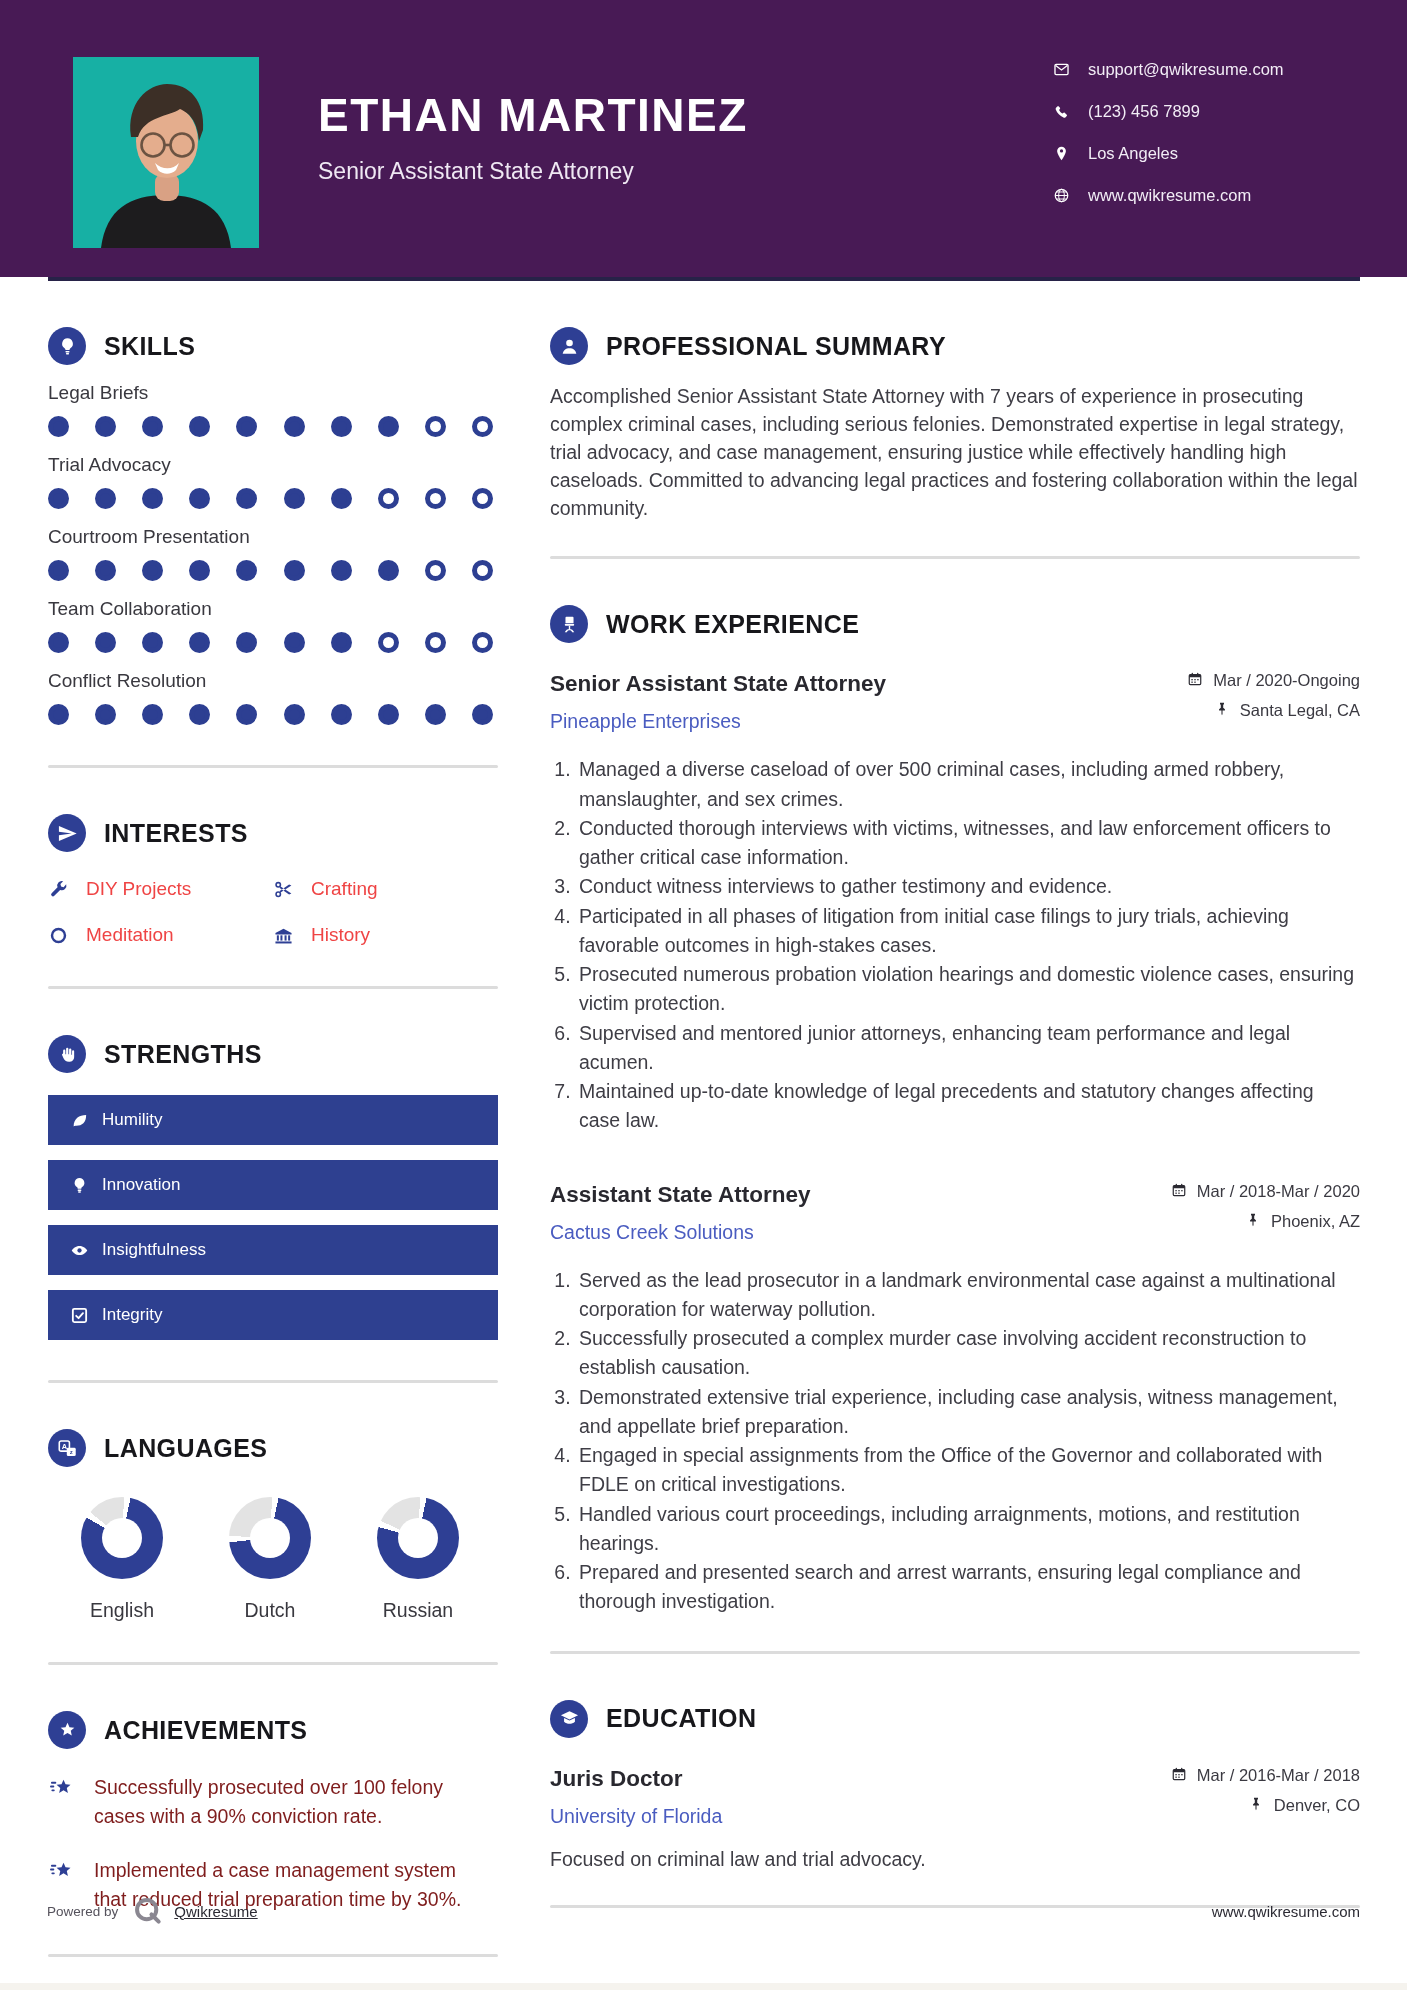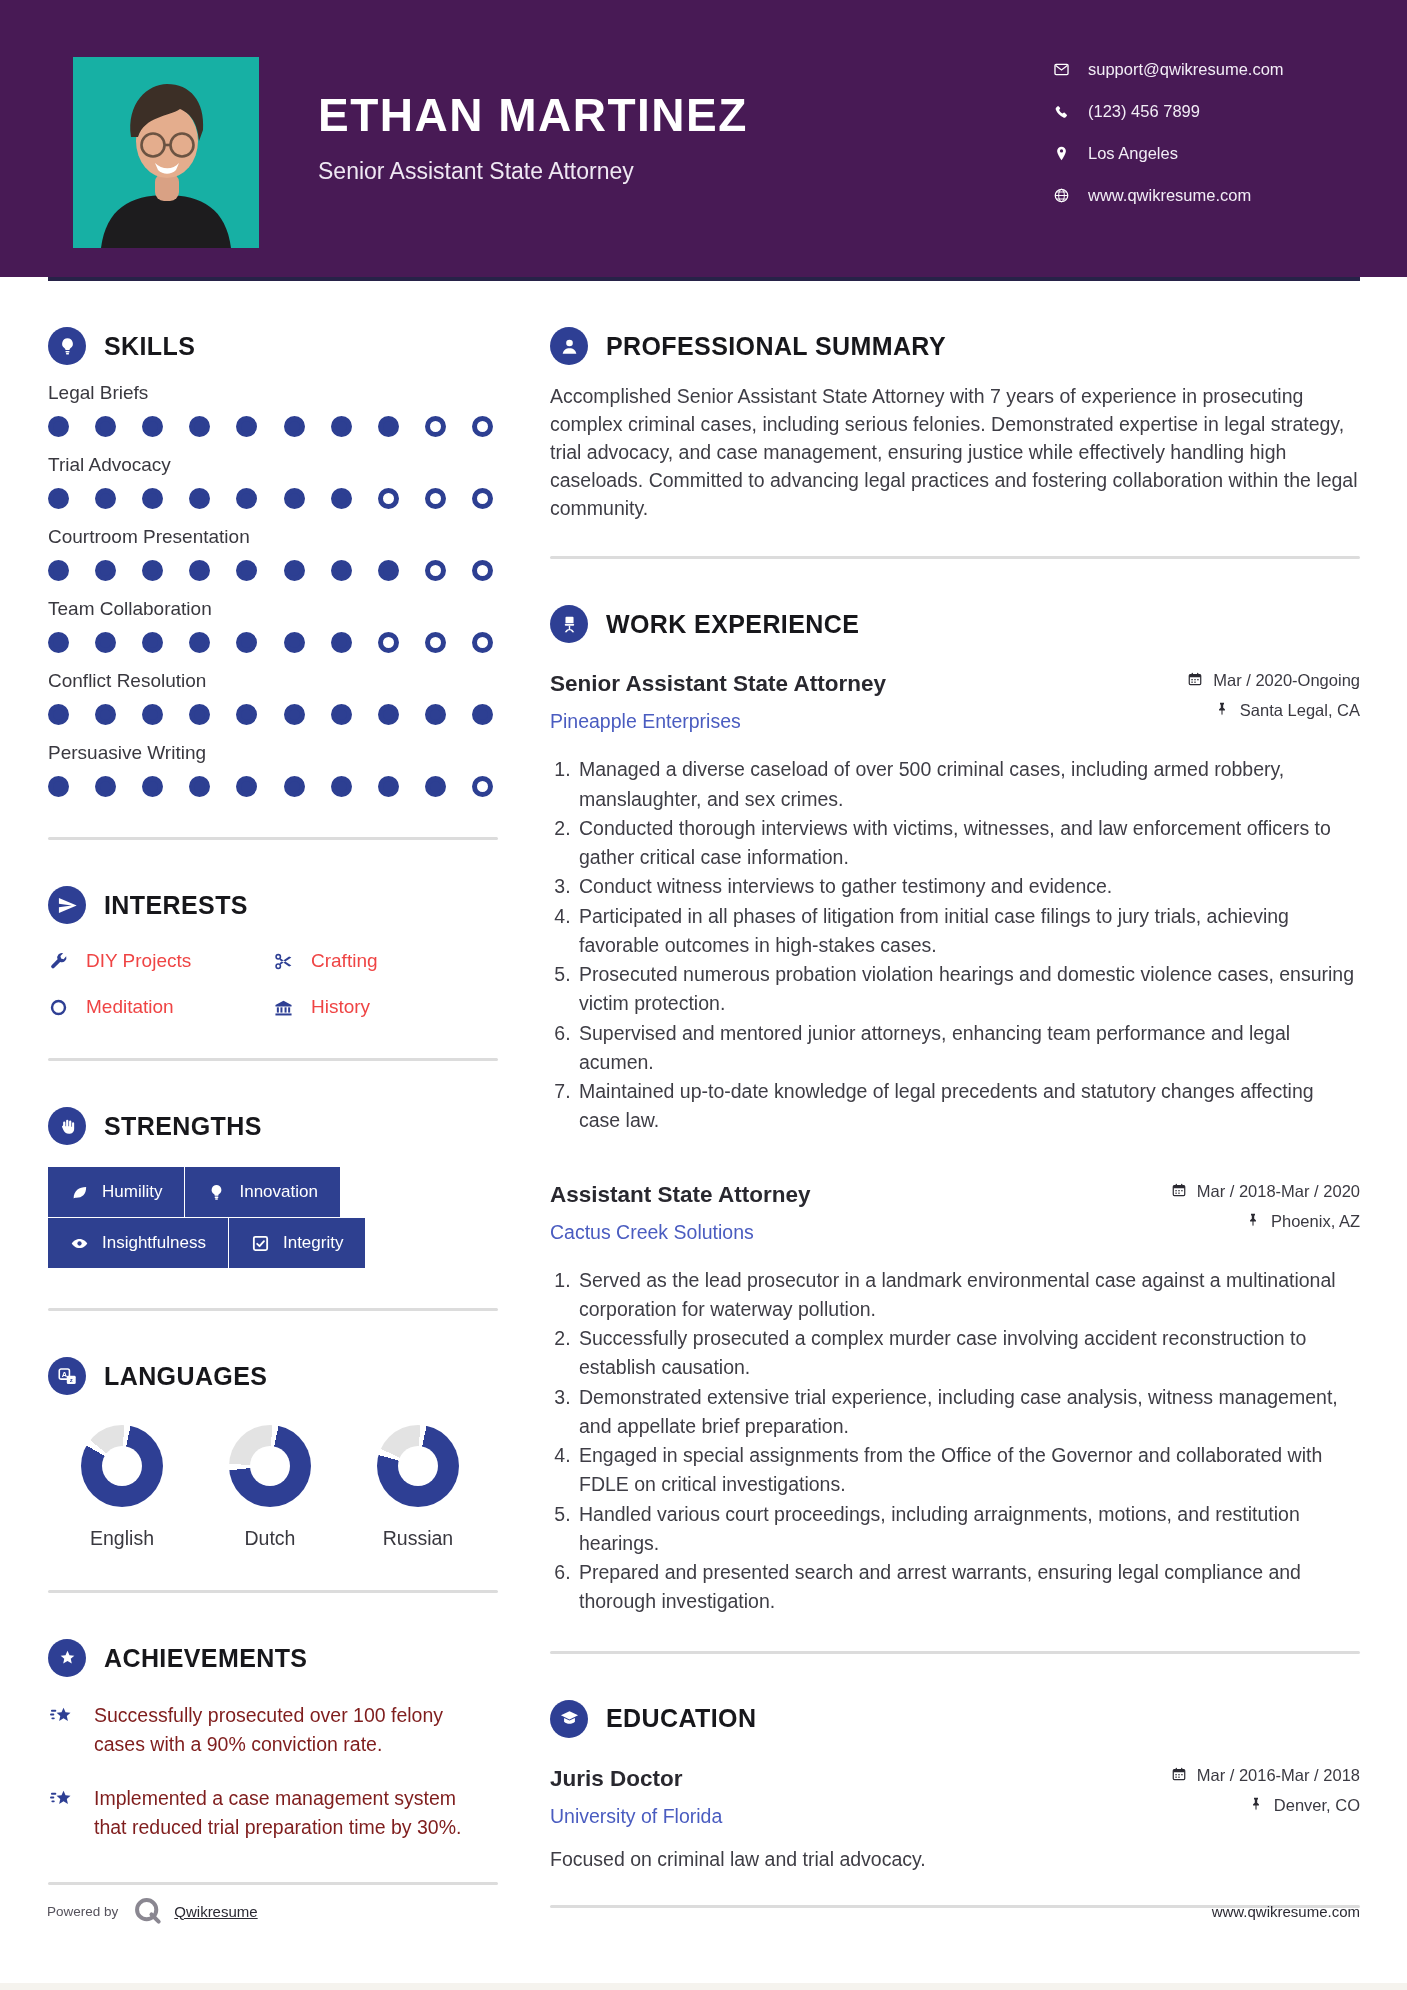--- a/index.html
+++ b/index.html
@@ -42,21 +42,21 @@
   .dots { margin-top:12px; width:445px; display:flex; justify-content:space-between; }
   .dot { width:21px; height:21px; border-radius:50%; border:5px solid #2d3f92; background:#fff; }
   .dot.filled { background:#2d3f92; }
 
   
   .int-grid { margin-top:26px; display:grid; grid-template-columns:225px 225px; row-gap:24px; }
   .int-item { display:flex; align-items:center; gap:17px; font-size:19px; color:#ef4444; }
   .int-item svg.icn { width:21px; height:21px; color:#2e3f94; }
 
   
-  .str-wrap { margin-top:22px; display:flex; flex-wrap:wrap; gap:1px; width:450px; }
+  .str-wrap { margin-top:22px; display:flex; flex-wrap:wrap; gap:15px; width:450px;flex-direction:column; }
   .strength { display:inline-flex; align-items:center; gap:13px; height:50px; padding:0 22px;
               background:#2e4090; color:#fff; font-size:17px; border:none;
               font-family:"Liberation Sans", sans-serif; }
   .strength svg.icn { width:19px; height:19px; }
 
   
   .lang-row { margin-top:30px; display:flex; }
   .lang { width:148px; display:flex; flex-direction:column; align-items:center; }
   .donut { position:relative; width:82px; height:82px; border-radius:50%; }
   .donut::after { content:""; position:absolute; inset:21px; background:#fff; border-radius:50%; }
@@ -331,35 +331,20 @@
           <span class="dot filled"></span>
           <span class="dot filled"></span>
           <span class="dot filled"></span>
           <span class="dot filled"></span>
           <span class="dot filled"></span>
           <span class="dot filled"></span>
           <span class="dot filled"></span>
           <span class="dot filled"></span>
         </div>
     </div>
-    <div class="skill">
-      <div class="skill-label">Persuasive Writing</div>
-      <div class="dots">
-          <span class="dot filled"></span>
-          <span class="dot filled"></span>
-          <span class="dot filled"></span>
-          <span class="dot filled"></span>
-          <span class="dot filled"></span>
-          <span class="dot filled"></span>
-          <span class="dot filled"></span>
-          <span class="dot filled"></span>
-          <span class="dot filled"></span>
-          <span class="dot"></span>
-        </div>
-    </div>
 
     <div class="div"></div>
 
     <div class="sec-h">
       <span class="sec-icon">
           <svg class="icn">
             <use href="#i-plane"></use>
           </svg>
         </span>
       <h2>INTERESTS</h2>

